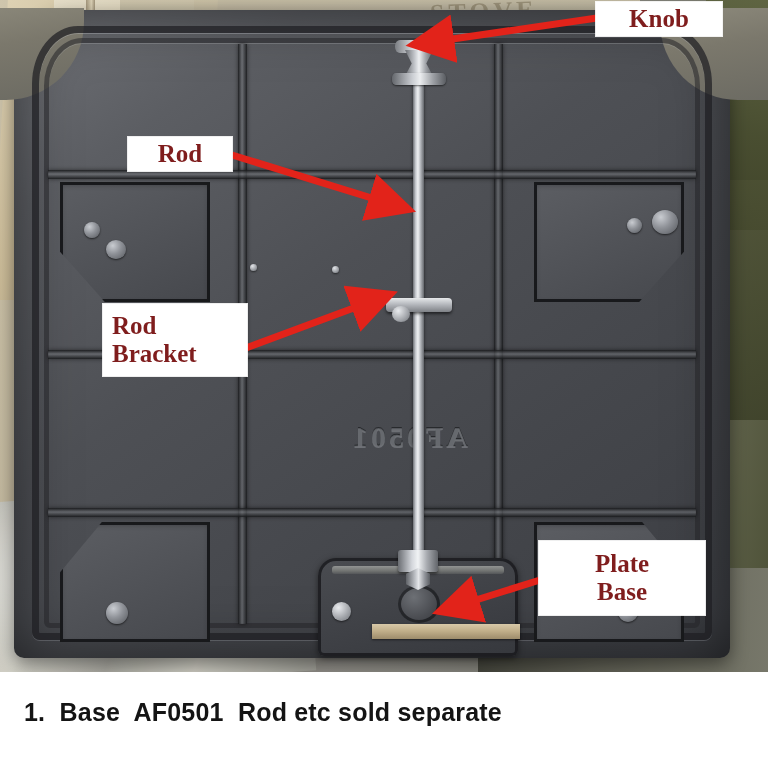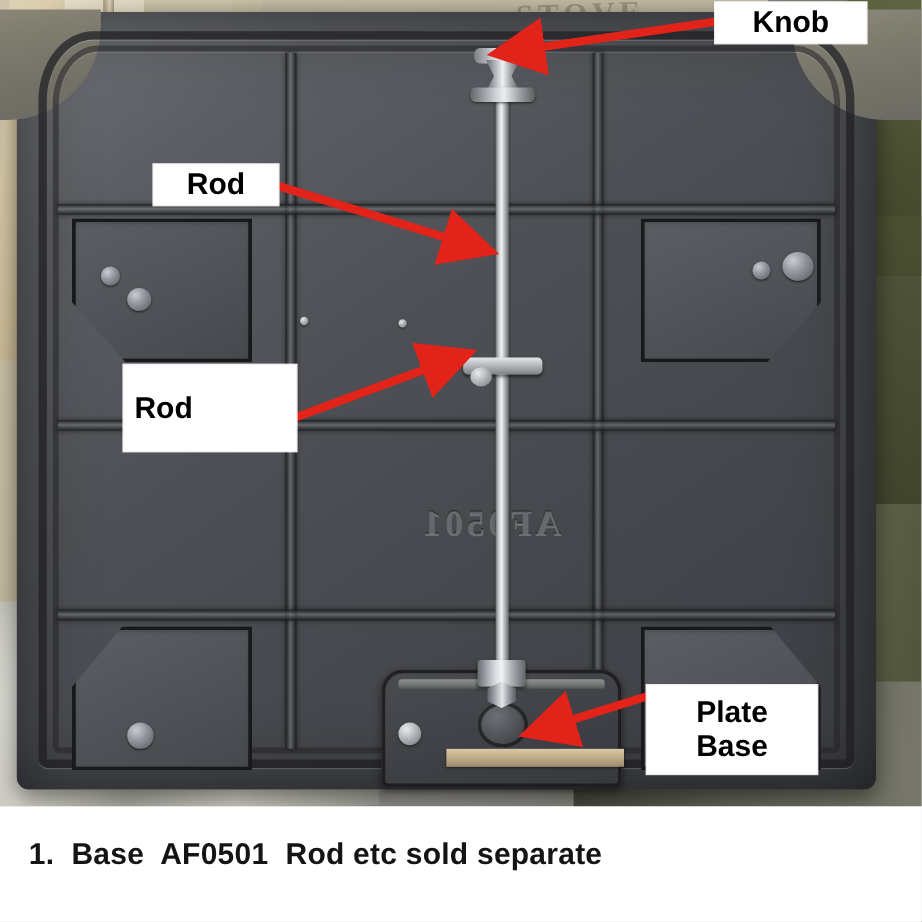--- a/index.html
+++ b/index.html
@@ -229,34 +229,34 @@
   }
   .socket-head {
     position:absolute; left:384px; top:575px; width:42px; height:38px; border-radius:50%;
     background:radial-gradient(circle at 38% 32%, #6d7075, #4a4c51 58%, #35373c 100%);
     box-shadow: inset 0 0 0 3px rgba(20,21,24,.7);
   }
 
   
   .callout {
     position:absolute; background:#ffffff;
-    font-family:Liberation Sans, sans-serif; font-weight:bold; color:#000000;
+    font-family:Liberation Serif, serif; font-weight:bold; color:#7f1d1d;
     line-height:1.12; white-space:pre-line; text-align:center;
     box-shadow:0 0 0 1px rgba(255,255,255,.9);
   }
   #cal-knob { left:596px; top:2px; width:126px; height:34px; font-size:25px;
               display:flex; align-items:center; justify-content:center; }
   #cal-rod  { left:128px; top:137px; width:104px; height:34px; font-size:25px;
               display:flex; align-items:center; justify-content:center; }
   #cal-bracket { left:103px; top:304px; width:144px; height:72px; font-size:25px;
               display:flex; flex-direction:column; align-items:flex-start;
               justify-content:center; padding-left:9px; text-align:left; }
-  #cal-cover { left:539px; top:541px; width:142px; height:74px; font-size:25px;
+  #cal-cover { left:539px; top:541px; width:166px; height:74px; font-size:25px;
               display:flex; flex-direction:column; align-items:center;
-              justify-content:center;margin-top:30px; }
+              justify-content:center; }
   .cal-line { display:block; }
 
   #arrows { position:absolute; inset:0; pointer-events:none; }
 
   
   #caption {
     position:absolute; left:0; top:672px; width:768px; height:96px;
     background:#ffffff;
     display:flex; align-items:flex-start; padding-top:26px; padding-left:24px;
   }
@@ -353,20 +353,21 @@
     <div class="callout" id="cal-knob">
       <span class="cal-line">Knob</span>
     </div>
 
     <div class="callout" id="cal-rod">
       <span class="cal-line">Rod</span>
     </div>
 
     <div class="callout" id="cal-bracket">
       <span class="cal-line">Rod</span>
+      <span class="cal-line">Bracket</span>
     </div>
 
     <div class="callout" id="cal-cover">
       <span class="cal-line">Plate</span>
       <span class="cal-line">Base</span>
     </div>
   </div>
 
   <div id="caption">
     <div id="caption-text">1.  Base  AF0501  Rod etc sold separate</div>

